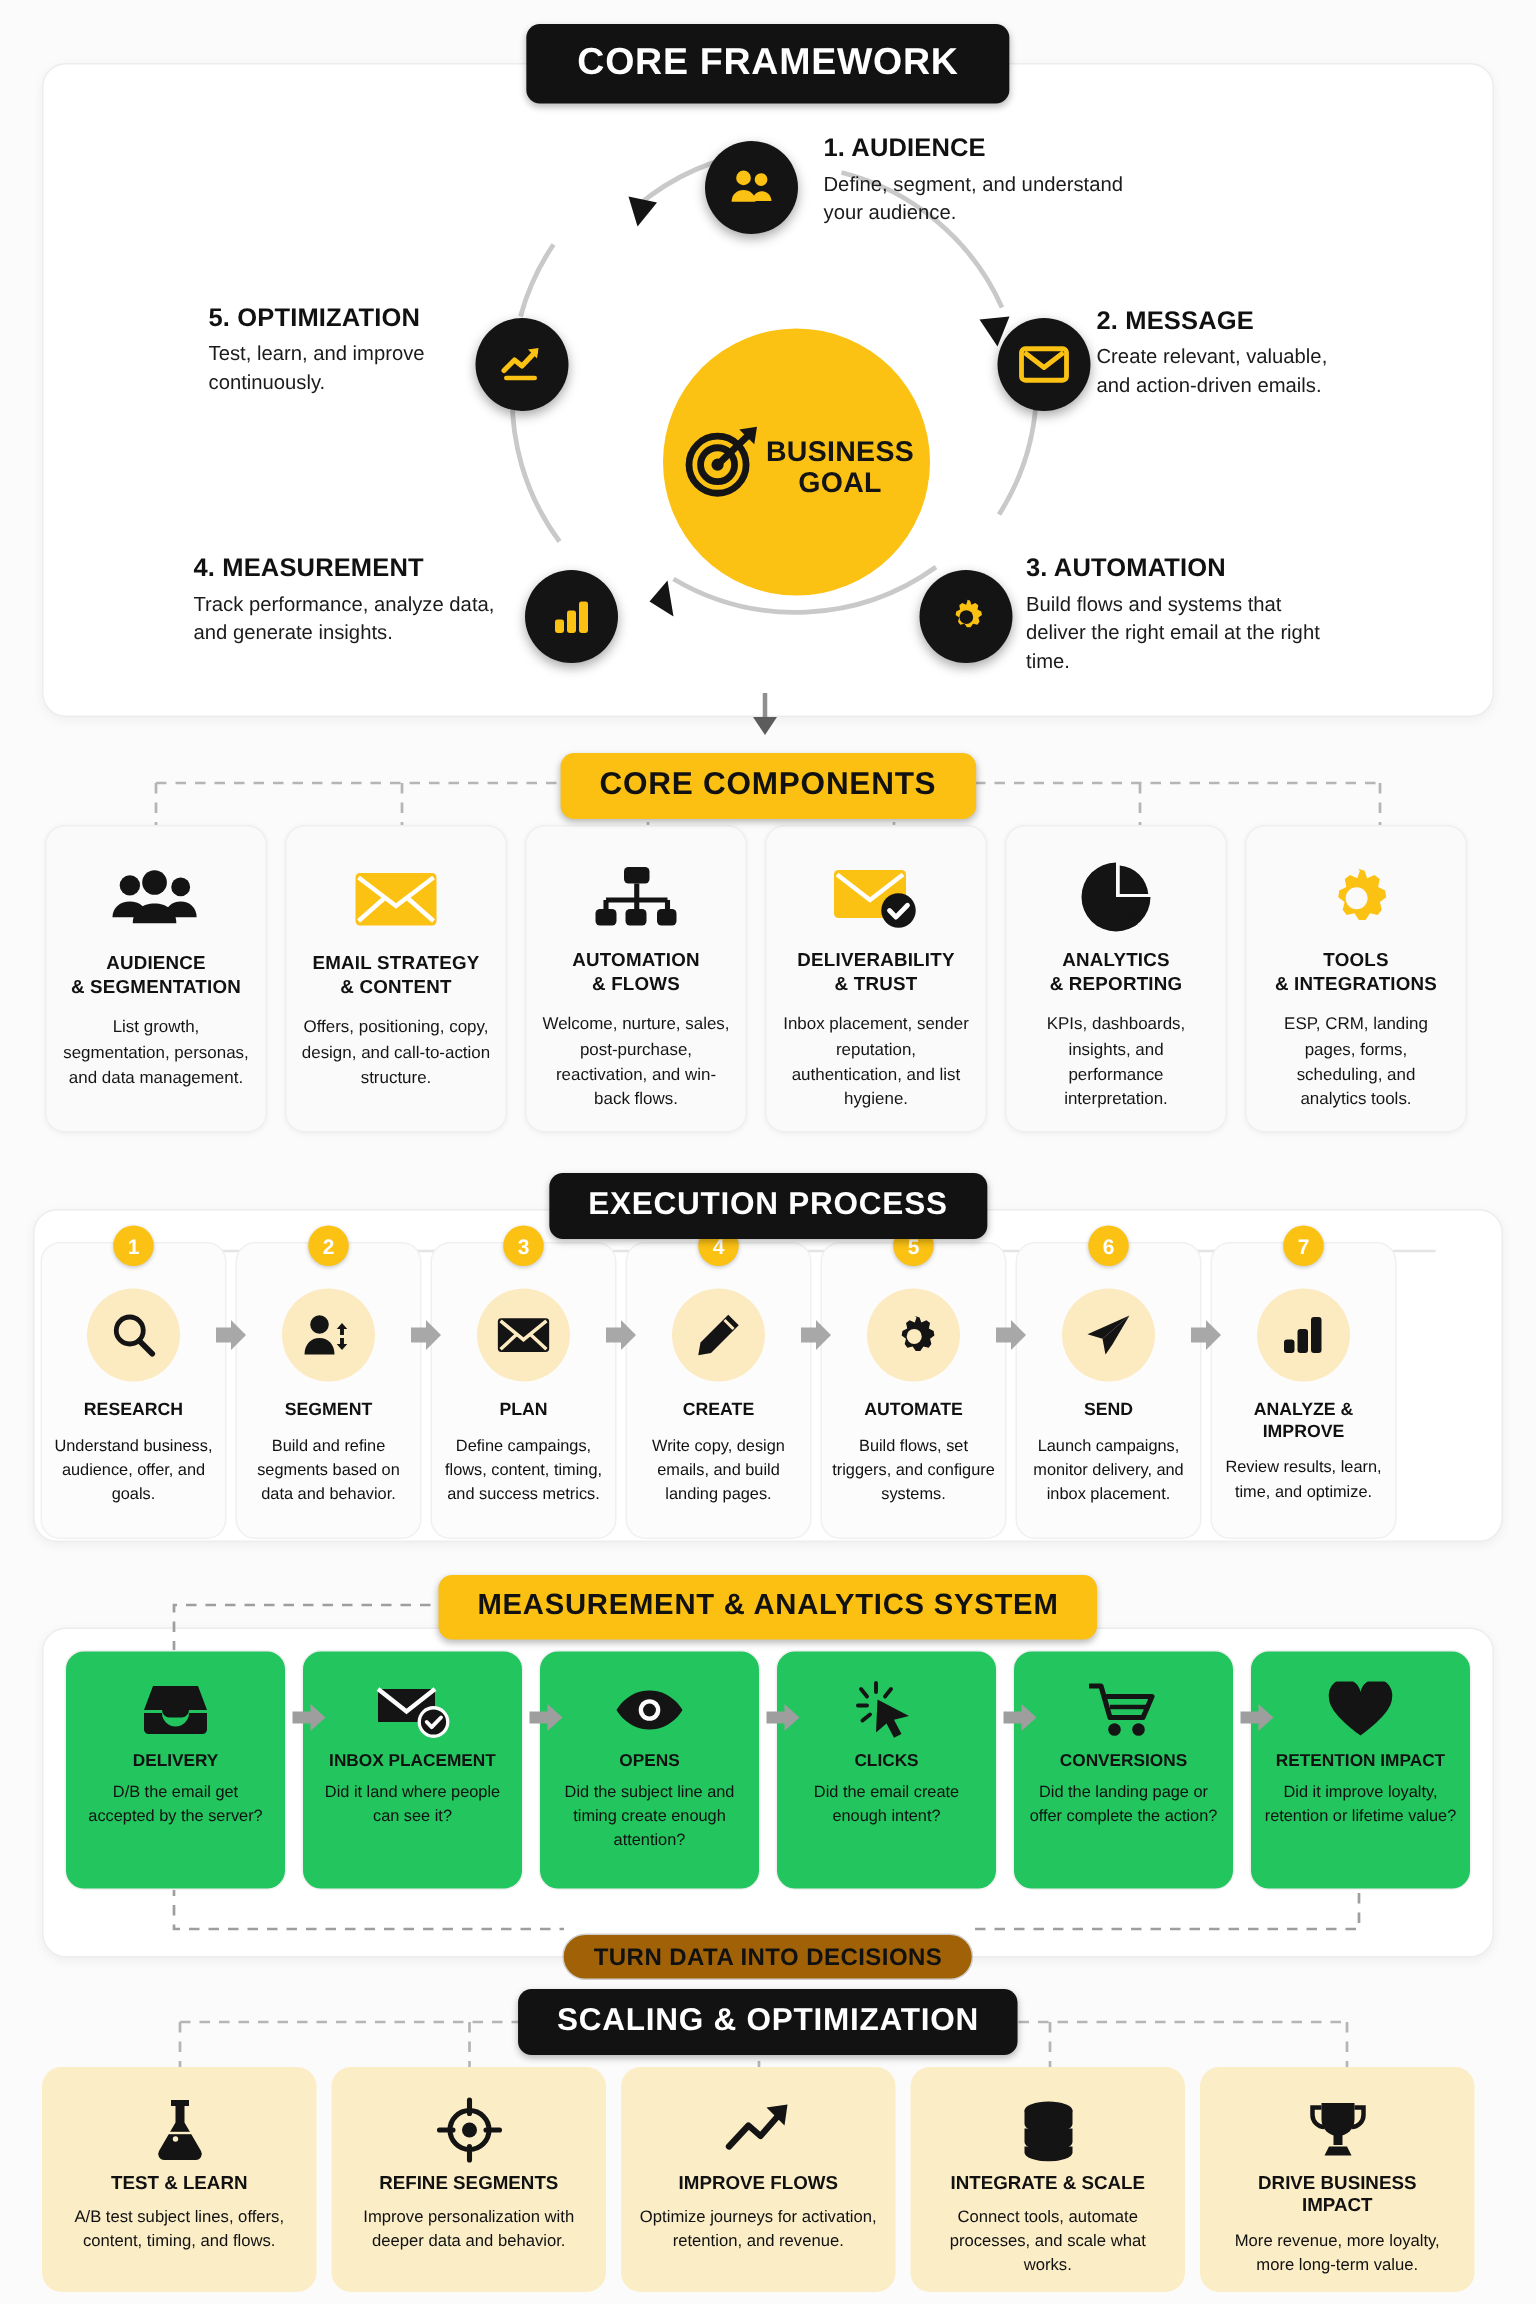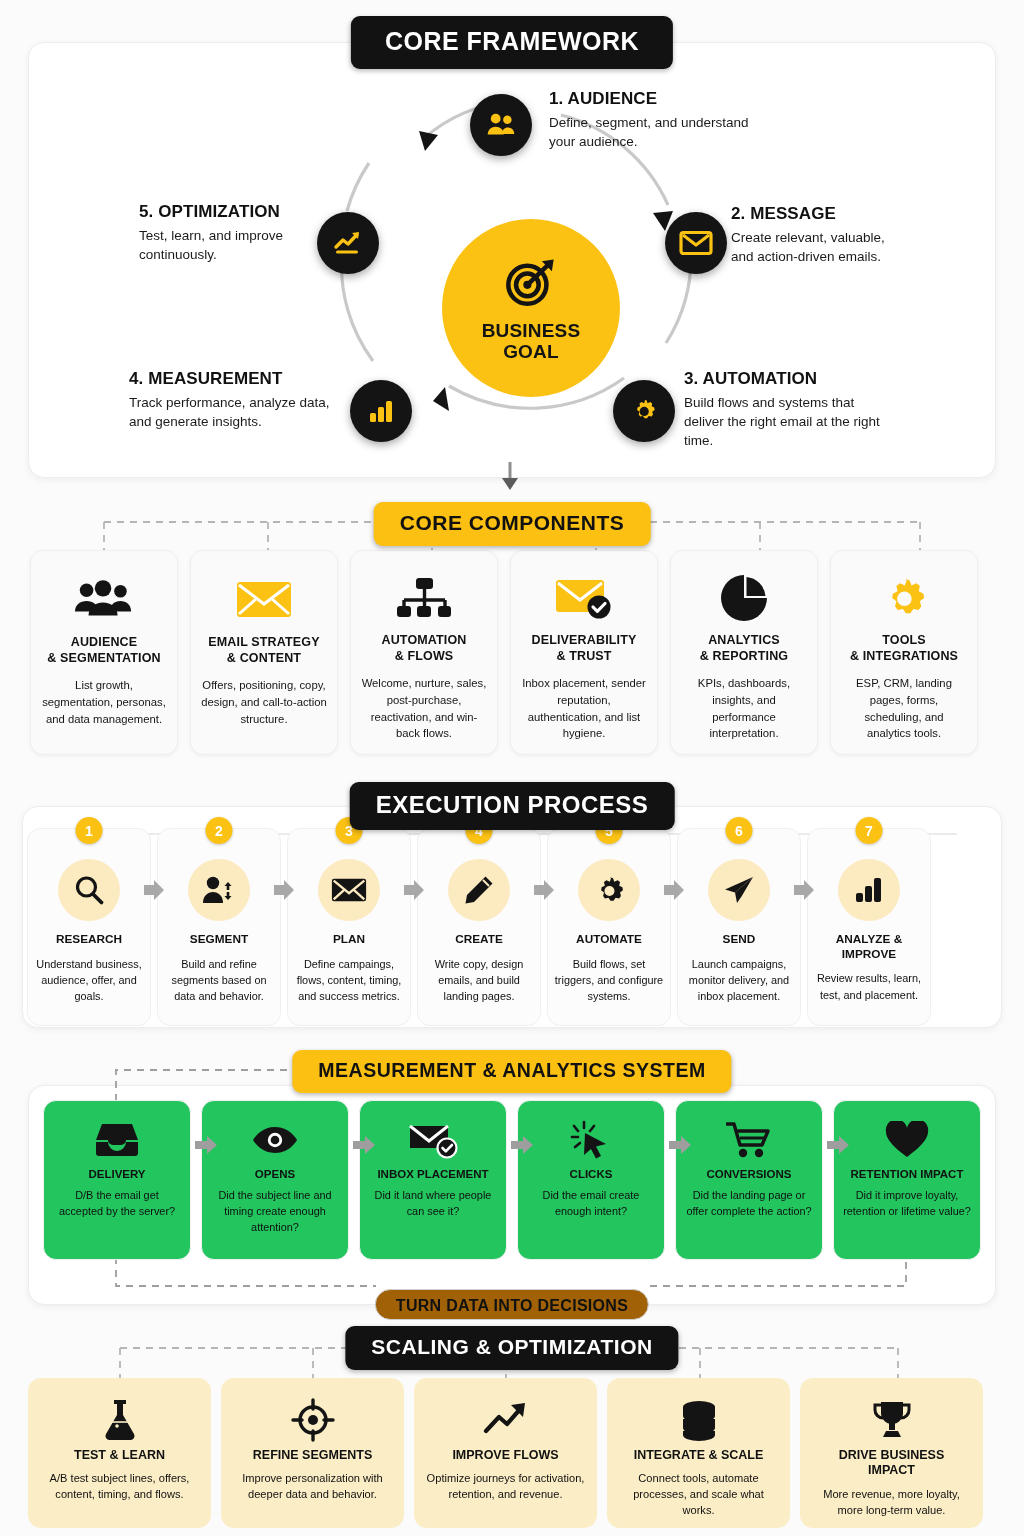--- a/index.html
+++ b/index.html
@@ -40,21 +40,21 @@
   }
   .fw-text { position: absolute; z-index: 6; }
   .fw-text h3 { font-size: 17px; font-weight: 700; letter-spacing: .1px; margin-bottom: 4px; }
   .fw-text p  { font-size: 13.5px; line-height: 1.42; color: #1b1b1b; font-weight: 400; }
   .fw-text.right { text-align: left; }
   .fw-text.left  { text-align: left; }
 
   #goal {
     position: absolute; left: 413px; top: 176px; width: 178px; height: 178px;
     border-radius: 50%; background: #FBC113;
-    display: flex; flex-direction: column; align-items: center; justify-content: center;
+    display: flex; flex-direction: row; align-items: center; justify-content: center;
     z-index: 5;
   }
   #goal .gtxt {
     margin-top: 8px; font-size: 19px; font-weight: 700; line-height: 1.12;
     text-align: center; color: #141414; letter-spacing: .2px;
   }
   #ringsvg { position: absolute; left: 0; top: 0; width: 968px; height: 436px; z-index: 2; }
 
   
   .cardrow { position: absolute; display: flex; }
@@ -322,21 +322,21 @@
           <circle cx="25.4" cy="25.8" r="7.3" fill="#fafafa"></circle>
         </svg>
       </div>
       <div class="cc-title">
         <span>TOOLS</span><br><span>&amp; INTEGRATIONS</span>
       </div>
       <div class="cc-desc">ESP, CRM, landing pages, forms, scheduling, and analytics tools.</div>
     </div>
   </div>
 
-  <div class="badge dark" style="top:782px; font-size:24px;">EXECUTION PROCESS</div>
+  <div class="badge dark" style="top:782px; font-size:21px;">EXECUTION PROCESS</div>
 
   <div class="panel" id="exec"></div>
 
   <svg class="conn" style="left:22px; top:806px; width:980px; height:222px; z-index:2;">
     <g stroke="#e4e4e4" stroke-width="1.6">
       <line x1="155" y1="28" x2="155" y2="196"></line>
         <line x1="285" y1="28" x2="285" y2="196"></line>
       <line x1="415" y1="28" x2="415" y2="196"></line>
         <line x1="545" y1="28" x2="545" y2="196"></line>
       <line x1="675" y1="28" x2="675" y2="196"></line>
@@ -433,21 +433,21 @@
       <div class="ex-circ">
         <svg width="32" height="30" viewBox="0 0 32 30">
           <rect x="3" y="18" width="7" height="9" rx="2" fill="#141414"></rect>
           <rect x="12" y="11" width="7" height="16" rx="2" fill="#141414"></rect>
           <rect x="21" y="3" width="7" height="24" rx="2" fill="#141414"></rect>
         </svg>
       </div>
       <div class="ex-title">
         <span>ANALYZE &amp;</span><br><span>IMPROVE</span>
       </div>
-      <div class="ex-desc">Review results, learn, test, and placement.</div>
+      <div class="ex-desc">Review results, learn, time, and optimize.</div>
     </div>
   </div>
 
   <svg class="conn" style="left:22px; top:806px; width:980px; height:222px; z-index:8;">
     <g fill="#a8a8a8">
       <polygon points="122,79 132,79 132,74 142,84 132,94 132,89 122,89"></polygon>
       <polygon points="252,79 262,79 262,74 272,84 262,94 262,89 252,89"></polygon>
       <polygon points="382,79 392,79 392,74 402,84 392,94 392,89 382,89"></polygon>
       <polygon points="512,79 522,79 522,74 532,84 522,94 522,89 512,89"></polygon>
       <polygon points="642,79 652,79 652,74 662,84 652,94 652,89 642,89"></polygon>
@@ -476,41 +476,41 @@
           <path d="M8,3 h30 l6,16 h-12 a5,5 0 0 1 -5,5 h-8 a5,5 0 0 1 -5,-5 h-12z" fill="#141414"></path>
           <path d="M2,21 h12 a9,9 0 0 0 18,0 h12 v11 a3,3 0 0 1 -3,3 h-36 a3,3 0 0 1 -3,-3z" fill="#141414"></path>
         </svg>
       </div>
       <div class="ms-title">DELIVERY</div>
       <div class="ms-desc">D/B the email get accepted by the server?</div>
     </div>
 
     <div class="ms-card">
       <div class="ms-ico">
-        <svg width="48" height="32" viewBox="0 0 48 32">
-          <path d="M24,3 C9,3 2,16 2,16 s7,13 22,13 22,-13 22,-13 S39,3 24,3z" fill="#141414"></path>
-          <circle cx="24" cy="16" r="7.2" fill="#fcfcfc"></circle>
-          <circle cx="24" cy="16" r="4.3" fill="#141414"></circle>
-        </svg>
-      </div>
-      <div class="ms-title">OPENS</div>
-      <div class="ms-desc">Did the subject line and timing create enough attention?</div>
-    </div>
-
-    <div class="ms-card">
-      <div class="ms-ico">
         <svg width="50" height="38" viewBox="0 0 50 38">
           <path d="M2,5 h38 v22 h-38z" fill="#141414"></path>
           <path d="M2,5 L21,20 L40,5" fill="none" stroke="#fcfcfc" stroke-width="3"></path>
           <circle cx="39" cy="27" r="9.5" fill="#141414" stroke="#fcfcfc" stroke-width="2.2"></circle>
           <path d="M34.5,27 l3.3,3.4 L44,24" fill="none" stroke="#fcfcfc" stroke-width="2.6" stroke-linecap="round" stroke-linejoin="round"></path>
         </svg>
       </div>
       <div class="ms-title">INBOX PLACEMENT</div>
       <div class="ms-desc">Did it land where people can see it?</div>
+    </div>
+
+    <div class="ms-card">
+      <div class="ms-ico">
+        <svg width="48" height="32" viewBox="0 0 48 32">
+          <path d="M24,3 C9,3 2,16 2,16 s7,13 22,13 22,-13 22,-13 S39,3 24,3z" fill="#141414"></path>
+          <circle cx="24" cy="16" r="7.2" fill="#fcfcfc"></circle>
+          <circle cx="24" cy="16" r="4.3" fill="#141414"></circle>
+        </svg>
+      </div>
+      <div class="ms-title">OPENS</div>
+      <div class="ms-desc">Did the subject line and timing create enough attention?</div>
     </div>
 
     <div class="ms-card">
       <div class="ms-ico">
         <svg width="42" height="40" viewBox="0 0 42 40">
           <g stroke="#141414" stroke-width="2.6" stroke-linecap="round">
             <line x1="14" y1="2" x2="14" y2="8"></line>
               <line x1="4" y1="6" x2="8" y2="11"></line>
             <line x1="2" y1="17" x2="8" y2="17"></line>
               <line x1="5" y1="27" x2="10" y2="23"></line>

